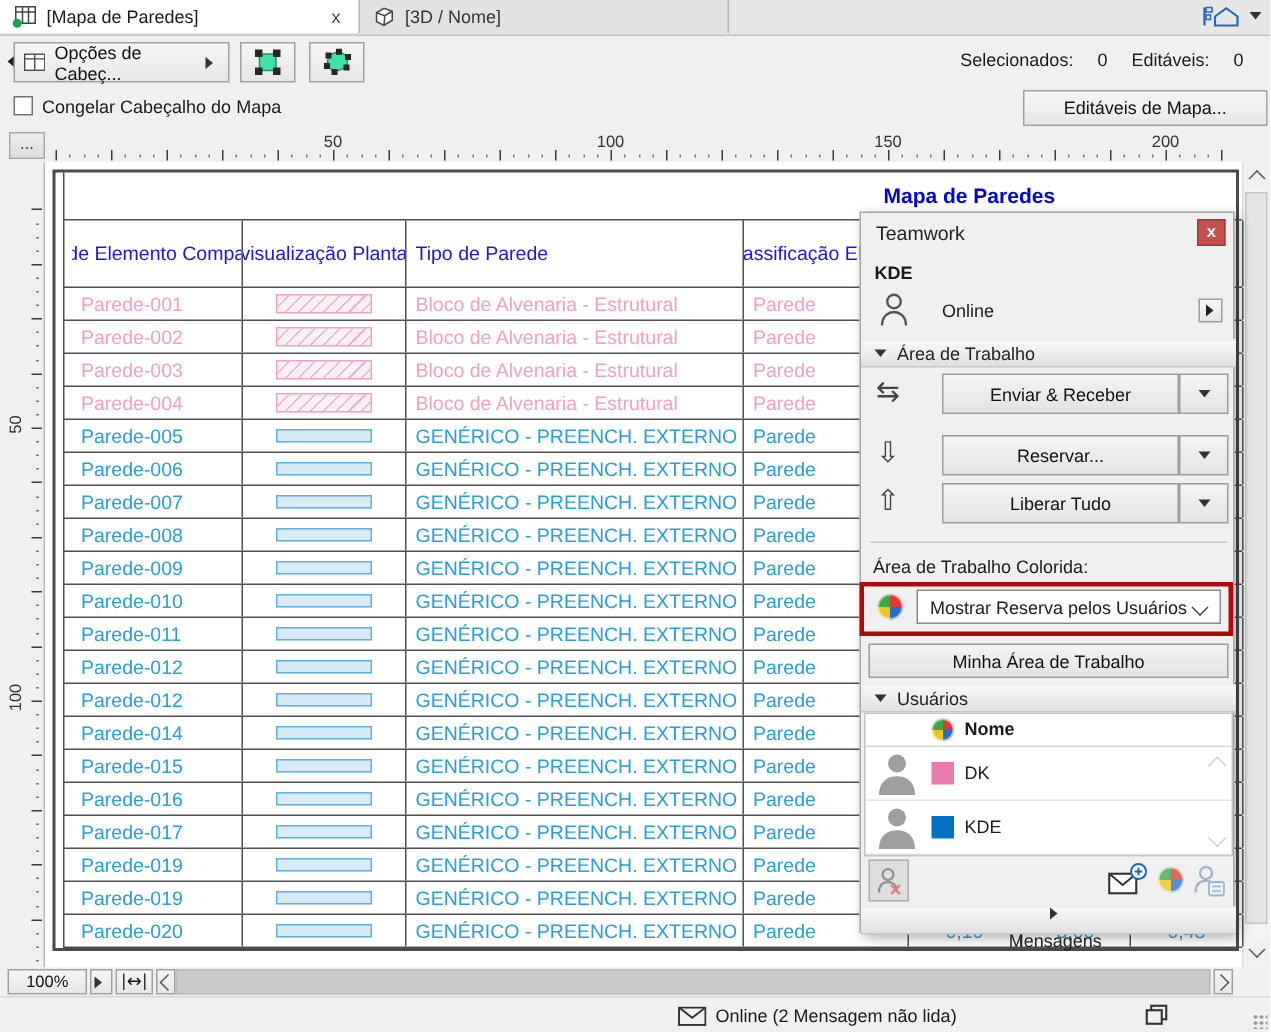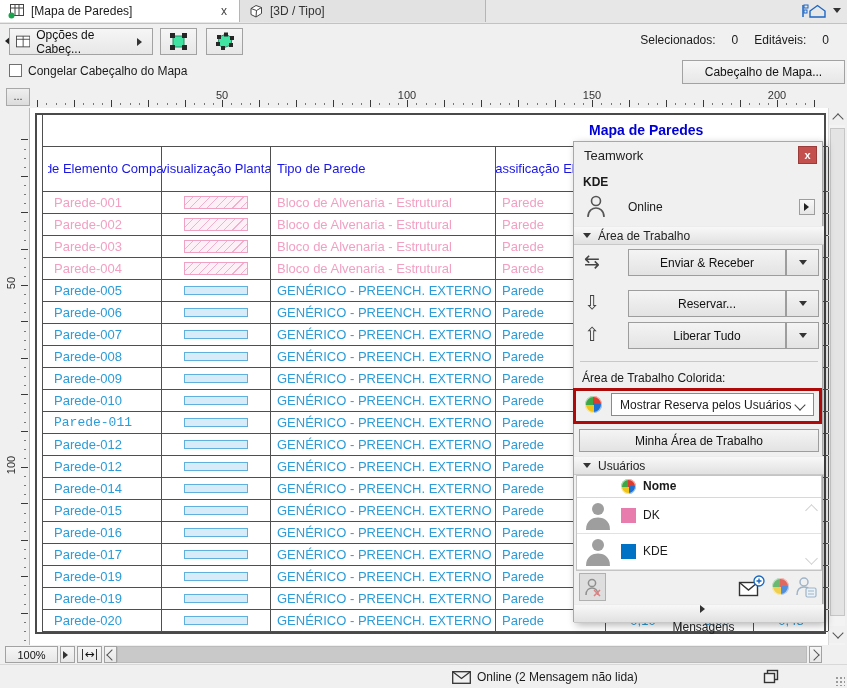--- a/index.html
+++ b/index.html
@@ -128,21 +128,21 @@
       </svg>
       <span>[Mapa de Paredes]</span>
       <span class="tab-close">x</span>
     </div>
     <div class="tab inactive" style="left:240px;width:246px;">
       <svg width="16" height="16" viewBox="0 0 16 16">
         <polygon points="3,5.5 8,2.5 13.5,4.5 13.5,10.5 8,14 3,11.5" fill="#fff" stroke="#444"></polygon>
         <polyline points="3,5.5 8.5,7.5 13.5,4.5" fill="none" stroke="#444"></polyline>
         <line x1="8.5" y1="7.5" x2="8" y2="14" stroke="#444"></line>
       </svg>
-      <span>[3D / Tipo]</span>
+      <span>[3D / Nome]</span>
     </div>
     <div class="tw-corner">
       <svg width="28" height="17" viewBox="0 0 28 17">
         <line x1="3" y1="3" x2="3" y2="15" stroke="#1E66C4" stroke-width="1.5"></line>
         <rect x="4" y="3" width="4" height="3" fill="none" stroke="#1E66C4"></rect>
         <rect x="4" y="8" width="3" height="3" fill="none" stroke="#1E66C4"></rect>
         <polygon points="10,9 17.5,3.5 25,9 25,15 10,15" fill="none" stroke="#1E66C4" stroke-width="1.4"></polygon>
       </svg>
       <span class="tri-d" style="border-top-color:#333;"></span>
     </div>
@@ -184,21 +184,21 @@
       <b>0</b>
       <span>Editáveis:</span>
       <b>0</b>
     </div>
   </div>
 
   <div class="row2">
     <div class="chk"></div>
     <span class="chk-label">Congelar Cabeçalho do Mapa</span>
     <div class="btn btn-defs">
-      <span>Cabeçalho de Mapa...</span>
+      <span>Editáveis de Mapa...</span>
     </div>
   </div>
 
   <div class="hruler">
       <span class="h-lab" style="left: 222px;">50</span>
       <span class="h-lab" style="left: 407px;">100</span>
       <span class="h-lab" style="left: 592px;">150</span>
       <span class="h-lab" style="left: 777px;">200</span>
       <div class="h-tick" style="left: 37px;"></div>
       <div class="h-dot" style="left: 46.25px;"></div>
@@ -475,21 +475,21 @@
           <div class="t-cell" style="left: 119px; width: 109px;">
             <div class="prev-bar"></div>
           </div>
           <div class="t-cell left" style="left: 228px; width: 225px;">GENÉRICO - PREENCH. EXTERNO</div>
           <div class="t-cell left" style="left: 453px; width: 110px;">Parede</div>
           <div class="t-cell" style="left: 563px; width: 75px;"></div>
           <div class="t-cell" style="left: 638px; width: 73px;"></div>
           <div class="t-cell" style="left: 711px; width: 75px;"></div>
         </div>
         <div class="t-row blue" style="top: 297px;">
-          <div class="t-cell left" style="left: 5px; width: 114px; font-family: Liberation Mono, monospace;">Parede-011</div>
+          <div class="t-cell left" style="left: 5px; width: 114px;">Parede-011</div>
           <div class="t-cell" style="left: 119px; width: 109px;">
             <div class="prev-bar"></div>
           </div>
           <div class="t-cell left" style="left: 228px; width: 225px;">GENÉRICO - PREENCH. EXTERNO</div>
           <div class="t-cell left" style="left: 453px; width: 110px;">Parede</div>
           <div class="t-cell" style="left: 563px; width: 75px;"></div>
           <div class="t-cell" style="left: 638px; width: 73px;"></div>
           <div class="t-cell" style="left: 711px; width: 75px;"></div>
         </div>
         <div class="t-row blue" style="top: 319px;">

